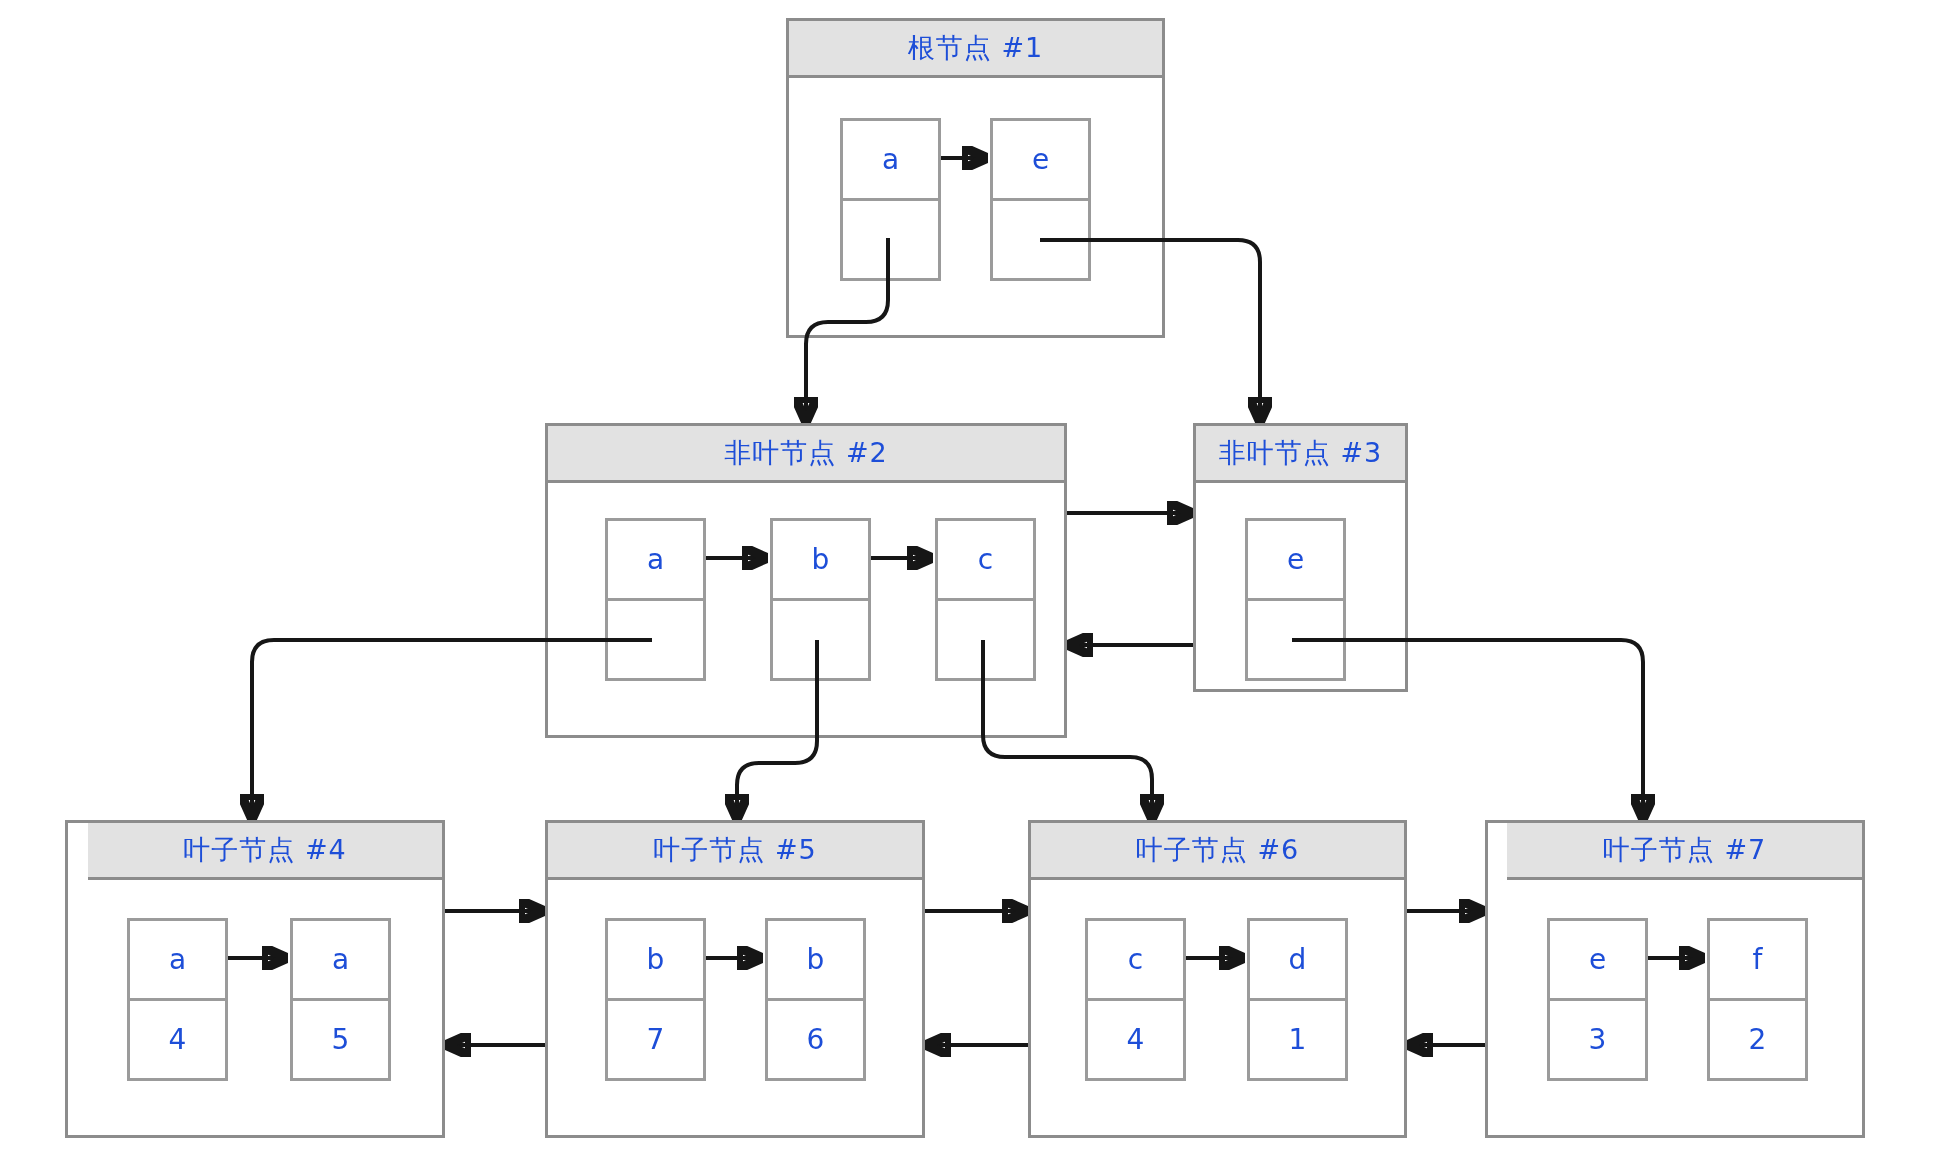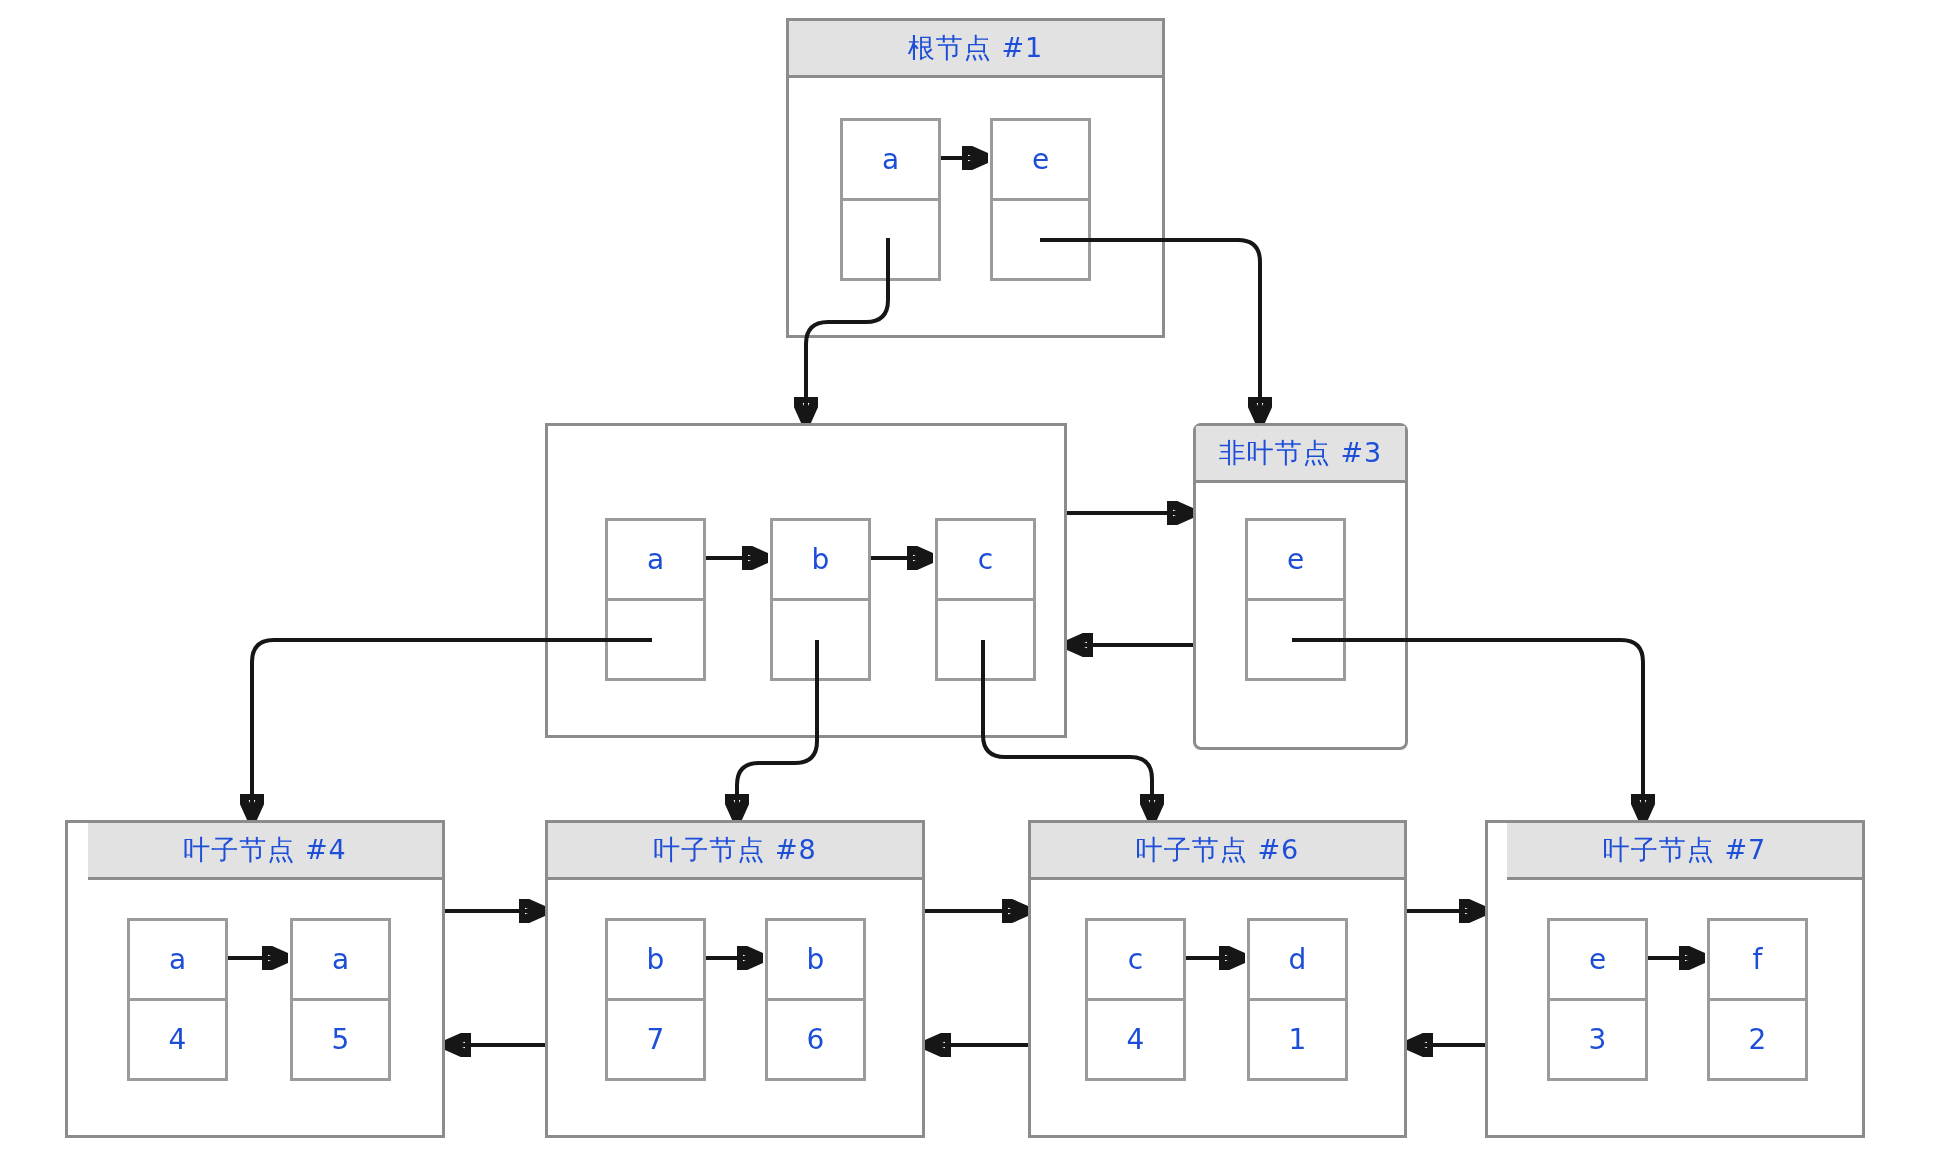--- a/index.html
+++ b/index.html
@@ -54,56 +54,57 @@
       <div class="cell-key">a</div>
       <div class="cell-ptr"></div>
     </div>
     <div class="cell" style="left:201px;top:97px;">
       <div class="cell-key">e</div>
       <div class="cell-ptr"></div>
     </div>
   </div>
 
   <div class="node" style="left:545px;top:423px;width:522px;height:315px;">
+    <div class="node-title">非叶节点 #2</div>
     <div class="cell" style="left:57px;top:92px;">
       <div class="cell-key">a</div>
       <div class="cell-ptr"></div>
     </div>
     <div class="cell" style="left:222px;top:92px;">
       <div class="cell-key">b</div>
       <div class="cell-ptr"></div>
     </div>
     <div class="cell" style="left:387px;top:92px;">
       <div class="cell-key">c</div>
       <div class="cell-ptr"></div>
     </div>
   </div>
 
-  <div class="node" style="left:1193px;top:423px;width:215px;height:327px;border-radius:8px;">
+  <div class="node" style="left:1193px;top:423px;width:215px;height:269px;">
     <div class="node-title">非叶节点 #3</div>
     <div class="cell" style="left:49px;top:92px;">
       <div class="cell-key">e</div>
       <div class="cell-ptr"></div>
     </div>
   </div>
 
   <div class="node" style="left:65px;top:820px;width:380px;height:318px;padding-left:20px;">
     <div class="node-title">叶子节点 #4</div>
     <div class="cell" style="left:59px;top:95px;">
       <div class="cell-key">a</div>
       <div class="cell-ptr">4</div>
     </div>
     <div class="cell" style="left:222px;top:95px;">
       <div class="cell-key">a</div>
       <div class="cell-ptr">5</div>
     </div>
   </div>
 
   <div class="node" style="left:545px;top:820px;width:380px;height:318px;">
-    <div class="node-title">叶子节点 #8</div>
+    <div class="node-title">叶子节点 #5</div>
     <div class="cell" style="left:57px;top:95px;">
       <div class="cell-key">b</div>
       <div class="cell-ptr">7</div>
     </div>
     <div class="cell" style="left:217px;top:95px;">
       <div class="cell-key">b</div>
       <div class="cell-ptr">6</div>
     </div>
   </div>
 

